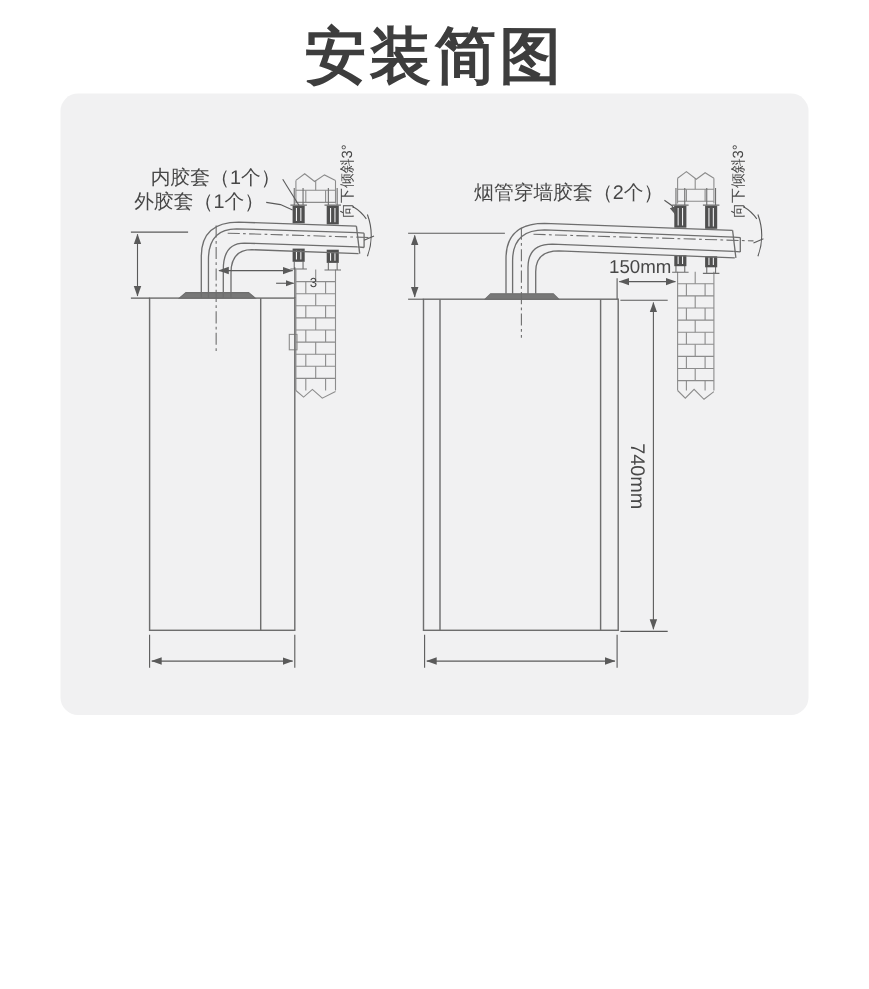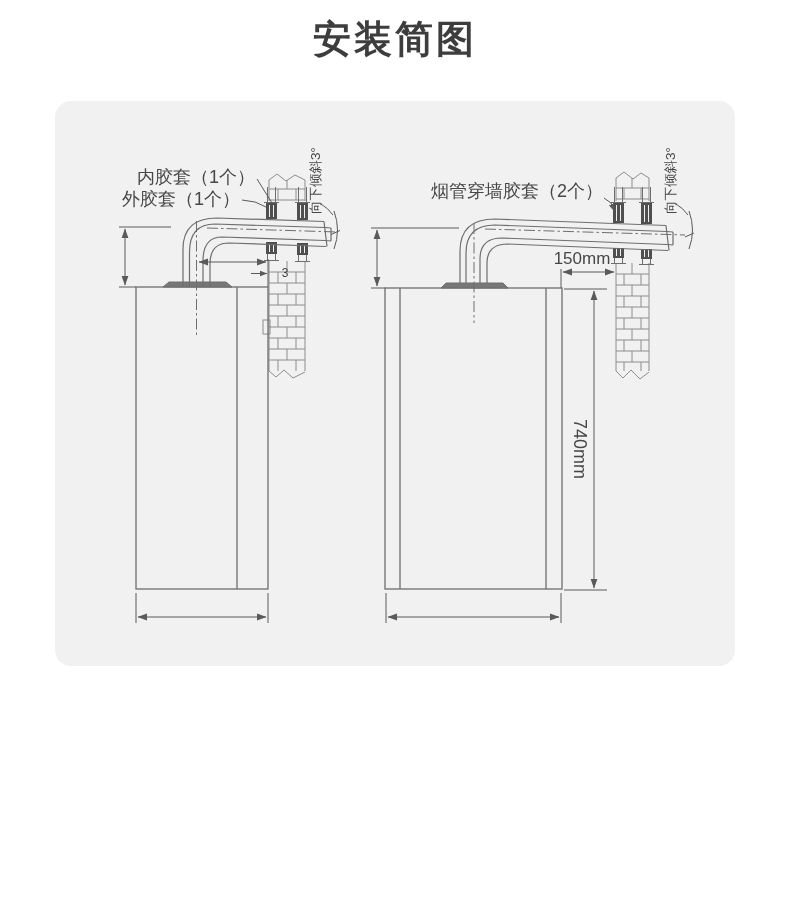--- a/index.html
+++ b/index.html
@@ -1,21 +1,21 @@
 <!DOCTYPE html>
 <html><head>
 <meta charset="utf-8">
 <style>
   html,body{margin:0;padding:0;}
   body{width:790px;height:899px;background:#ffffff;position:relative;
        font-family:"Liberation Sans","DejaVu Sans",sans-serif;overflow:hidden;}
   .title{position:absolute;left:0;top:14px;width:790px;text-align:center;
-         font-size:38px;font-weight:900;color:#3d3d3d;letter-spacing:3px;}
+         font-size:56px;font-weight:900;color:#3d3d3d;letter-spacing:3px;}
   .card{position:absolute;left:55px;top:85px;width:680px;height:565px;
-        background:#f1f1f2;border-radius:16px;margin-top:16px;}
+        background:#f1f1f2;border-radius:16px;}
   svg{position:absolute;left:0;top:0;}
   text{font-family:"Liberation Sans","DejaVu Sans",sans-serif;fill:#474747;}
 </style>
 </head>
 <body>
 
 <div class="title">安装简图</div>
 
 <div class="card">
 <svg width="680" height="565" viewBox="0 0 680 565">

